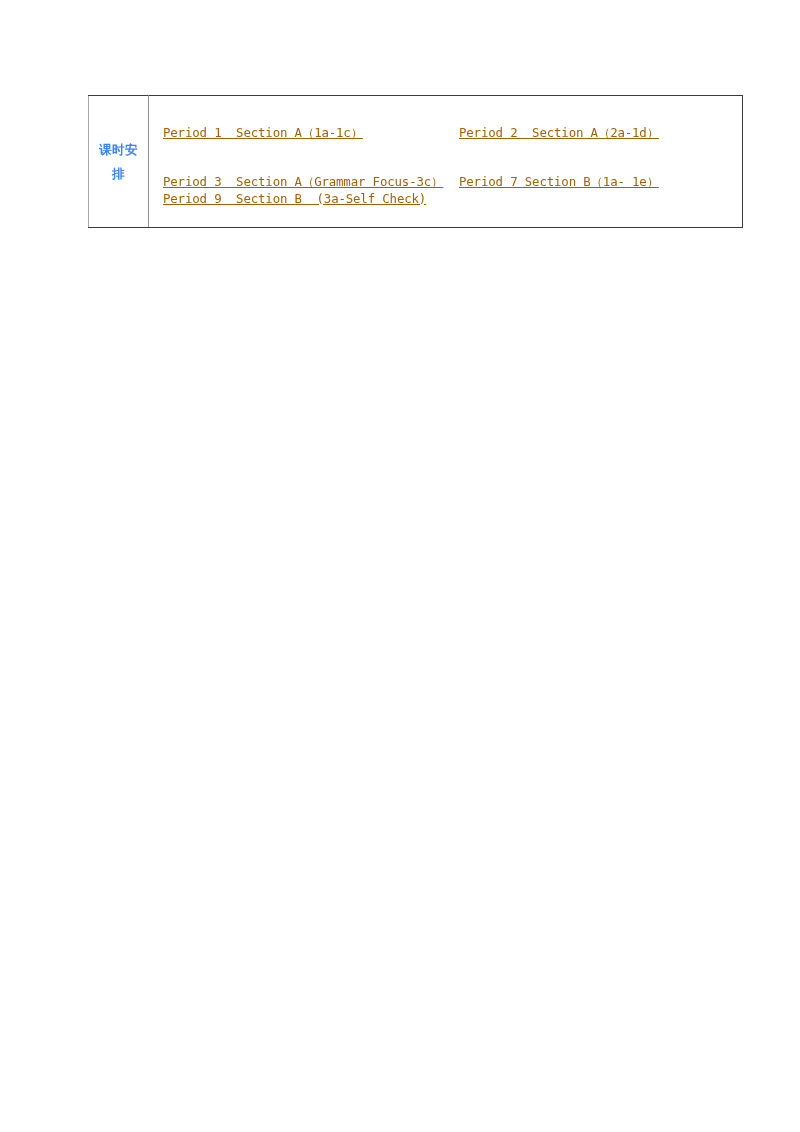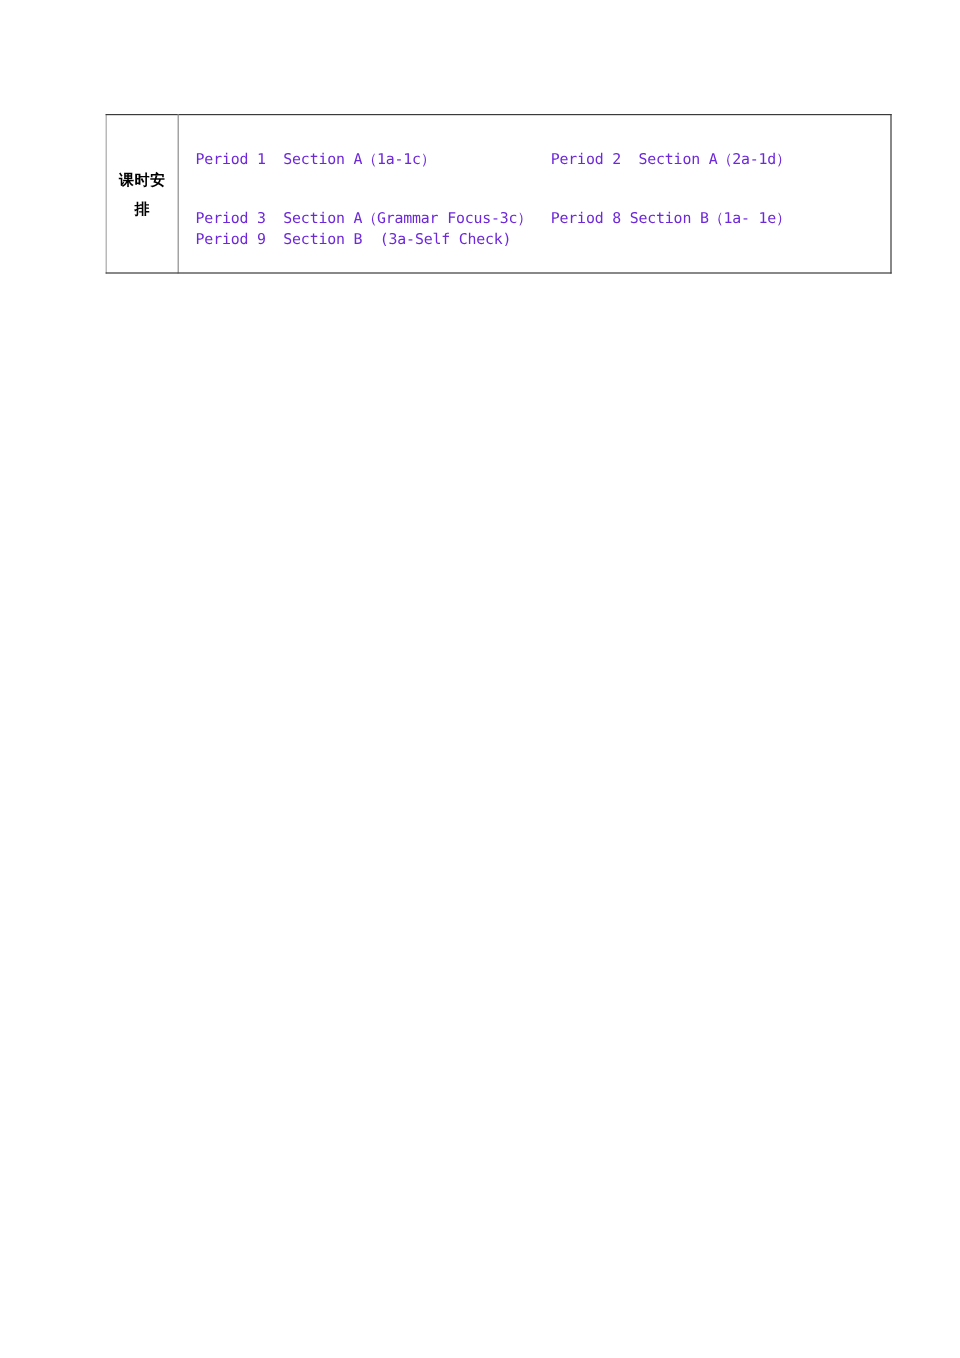--- a/index.html
+++ b/index.html
@@ -50,21 +50,21 @@
     border-top: 1.6px solid #3b3b3b;
     border-bottom: 1.6px solid #3b3b3b;
     border-left: 1px solid #a9a9a9;
     border-right: 1px solid #8d8d8d;
     text-align: center;
   }
   .label-text {
     font-family: "DejaVu Sans", "Liberation Sans", sans-serif;
     font-size: 12.5px;
     font-weight: 700;
-    color: #000000;
+    color: #3b82f6;
     line-height: 1.85;
     letter-spacing: 0.4px;
     display: block;
     padding: 0 2px;
   }
   .label-line2 {
     display: block;
   }
 
   
@@ -89,23 +89,24 @@
   }
   .sched-row.r1 { top: 27px; }
   .sched-row.r2 { top: 76px; }
   .sched-row.r3 { top: 93px; }
 
   .entry {
     position: absolute;
     white-space: pre;
     font-family: "DejaVu Sans Mono", "Liberation Mono", monospace;
     font-size: 12.4px;
-    color: #6d28d9;
+    color: #a16207;
     letter-spacing: -0.15px;
     line-height: 18px;
+    text-decoration: underline;
   }
   .entry.col-left  { left: 14px; }
   .entry.col-right { left: 310px; }
 </style>
 </head>
 <body>
 
 <div class="page">
 
   <table class="plan-table">
@@ -120,21 +121,21 @@
         <td class="cell-content">
           <div class="content-inner">
 
             <div class="sched-row r1">
               <span class="entry col-left">Period 1  Section A（1a-1c）</span>
               <span class="entry col-right">Period 2  Section A（2a-1d）</span>
             </div>
 
             <div class="sched-row r2">
               <span class="entry col-left">Period 3  Section A（Grammar Focus-3c）</span>
-              <span class="entry col-right">Period 8 Section B（1a- 1e）</span>
+              <span class="entry col-right">Period 7 Section B（1a- 1e）</span>
             </div>
 
             <div class="sched-row r3">
               <span class="entry col-left">Period 9  Section B  (3a-Self Check)</span>
             </div>
 
           </div>
         </td>
 
       </tr>

